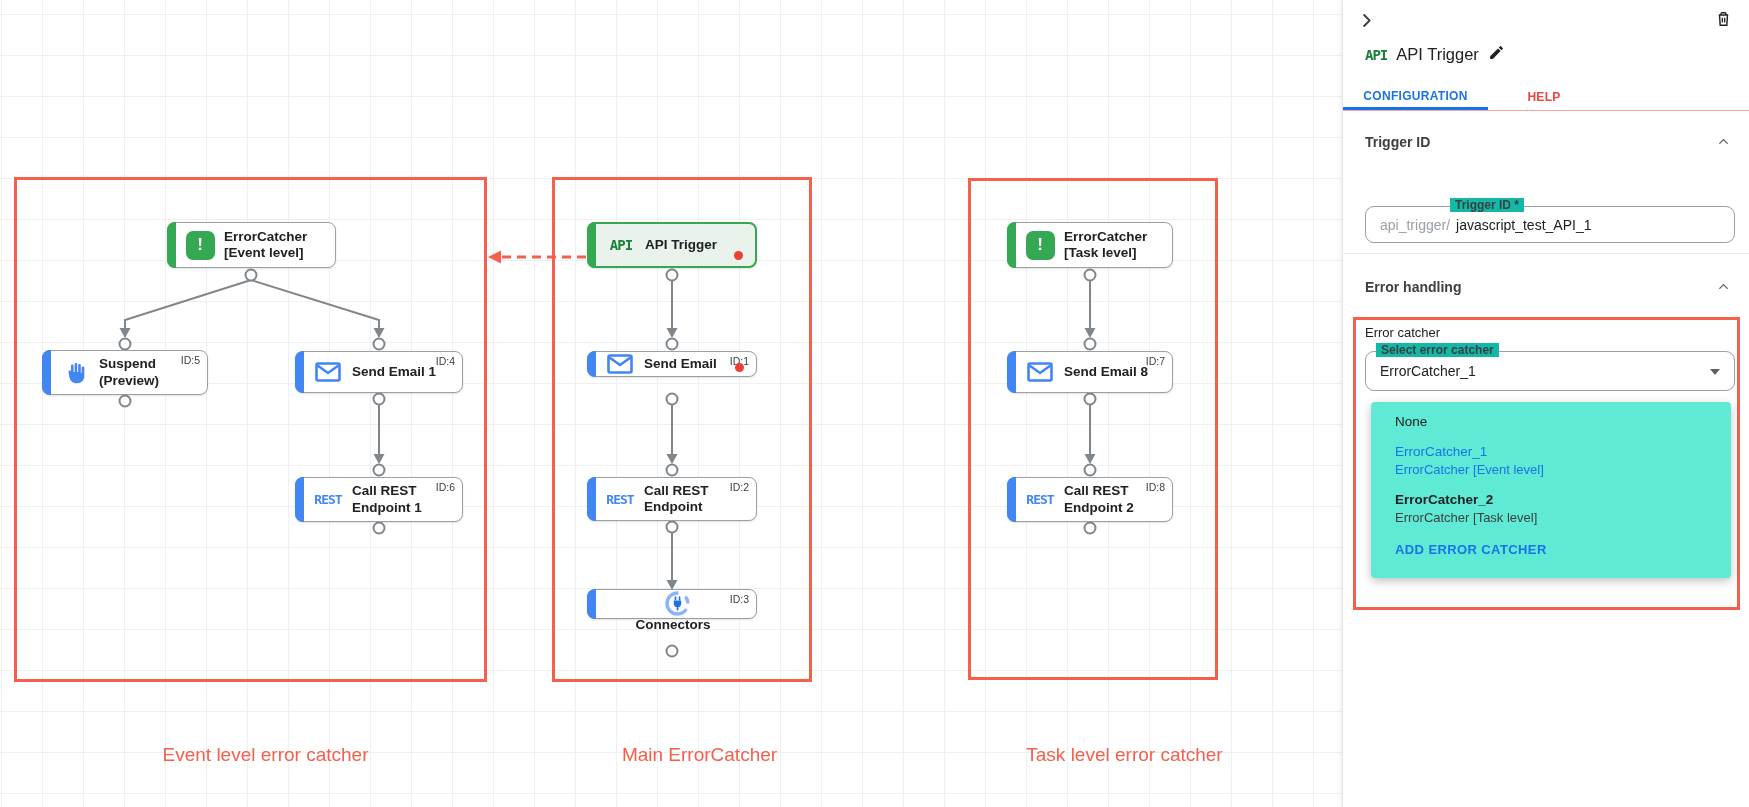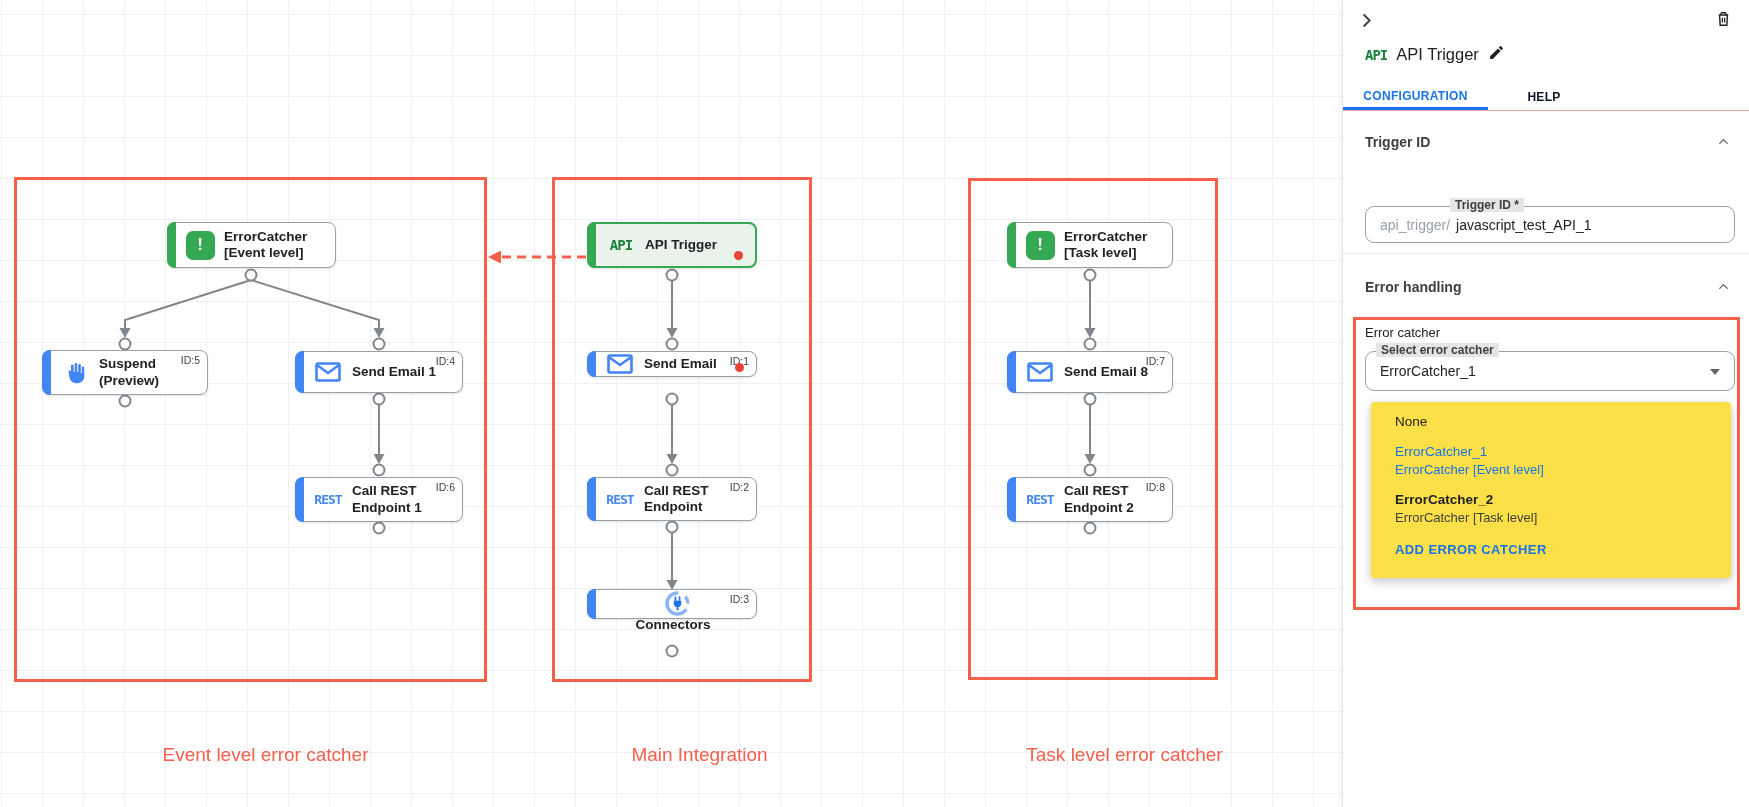--- a/index.html
+++ b/index.html
@@ -41,39 +41,39 @@
   .panel { position:absolute; left:1342px; top:0; width:407px; height:807px; background:#fff;
            border-left:1px solid #e0e3e7; box-shadow:-2px 0 4px rgba(0,0,0,.05); }
   .icon-btn { position:absolute; cursor:pointer; }
   .panel-title-row { position:absolute; left:22px; top:44px; display:flex; align-items:center; gap:9px; }
   .panel-badge { font-family:"DejaVu Sans Mono", monospace; font-weight:bold; color:#188038; font-size:14px; letter-spacing:-1px; }
   .panel-title { font-size:16.5px; color:#202124; }
   .tabs { position:absolute; left:0; top:84px; width:100%; height:27px; display:flex; border-bottom:1px solid #fca5a5; }
   .tab { display:flex; align-items:center; justify-content:center; font-size:12px; font-weight:bold;
          letter-spacing:.3px; cursor:pointer; }
   .tab.active { width:145px; color:#1a73e8; border-bottom:3px solid #1a73e8; }
-  .tab.inactive { width:112px; color:#0f172a; }
+  .tab.inactive { width:112px; color:#ef4444; }
   .section-head { position:absolute; left:22px; font-size:14px; font-weight:bold; color:#3c4043; }
   .chev-up { position:absolute; right:18px; }
   .divider { position:absolute; left:0; width:100%; height:1px; background:#e8eaed; }
 
   .field { position:absolute; left:22px; width:370px; border:1px solid #9aa0a6; border-radius:9px;
            background:#fff; display:flex; align-items:center; padding:0 14px; font-size:14px; }
-  .field-label { position:absolute; top:-9px; background:#e5e5e5; padding:0 5px; font-size:12px;
+  .field-label { position:absolute; top:-9px; background:#14b8a6; padding:0 5px; font-size:12px;
                  font-weight:bold; color:#3c4043; white-space:nowrap; }
   .prefix { color:#9aa0a6; margin-right:6px; }
 
   .red-outline { position:absolute; left:10px; top:317px; width:387px; height:293px; border:3px solid #f4604c; }
   .ec-label { position:absolute; left:22px; top:325px; font-size:13px; color:#202124; }
 
   .select { cursor:pointer; }
   .dd-arrow { position:absolute; right:14px; top:17px; width:0; height:0;
               border-left:5px solid transparent; border-right:5px solid transparent; border-top:6px solid #5f6368; }
 
-  .dropdown { position:absolute; left:28px; top:402px; width:360px; height:176px; background:#fde047;
+  .dropdown { position:absolute; left:28px; top:402px; width:360px; height:176px; background:#5eead4;
               border-radius:4px; box-shadow:0 3px 10px rgba(0,0,0,.25); padding:12px 0 0 24px; z-index:5; }
   .dd-none { font-size:13.5px; color:#202124; cursor:pointer; }
   .dd-item { margin-top:15px; cursor:pointer; }
   .dd-name { font-size:13.5px; font-weight:bold; }
   .dd-desc { font-size:13px; margin-top:3px; }
   .dd-item.hl .dd-name, .dd-item.hl .dd-desc { color:#1a73e8; font-weight:normal; }
   .dd-item.plain .dd-name { color:#202124; }
   .dd-item.plain .dd-desc { color:#3c4043; }
   .dd-add { margin-top:17px; font-size:13px; font-weight:bold; color:#1a73e8; letter-spacing:.4px; cursor:pointer; }
 </style>
@@ -243,21 +243,21 @@
     <div class="node" style="left:1007px;top:477px;width:166px;height:45px;">
       <span class="accent blue"></span>
       <span class="node-id">ID:8</span>
       <span class="node-icon">
           <span class="mono-ic rest-ic">REST</span>
         </span>
       <span class="node-label"><span>Call REST</span><br><span>Endpoint 2</span></span>
     </div>
 
     <div class="group-label" style="left:253px;top:744px;">Event level error catcher</div>
-    <div class="group-label" style="left:687px;top:744px;">Main Integration</div>
+    <div class="group-label" style="left:687px;top:744px;">Main ErrorCatcher</div>
     <div class="group-label" style="left:1112px;top:744px;">Task level error catcher</div>
   </div>
 
   <div class="panel">
 
     <span class="icon-btn" style="left:14px;top:11px;">
       <svg width="19" height="19" viewBox="0 0 24 24">
           <path d="M9 5 L16 12 L9 19" fill="none" stroke="#3c4043" stroke-width="2.4" stroke-linecap="round" stroke-linejoin="round"></path>
         </svg>
     </span>

